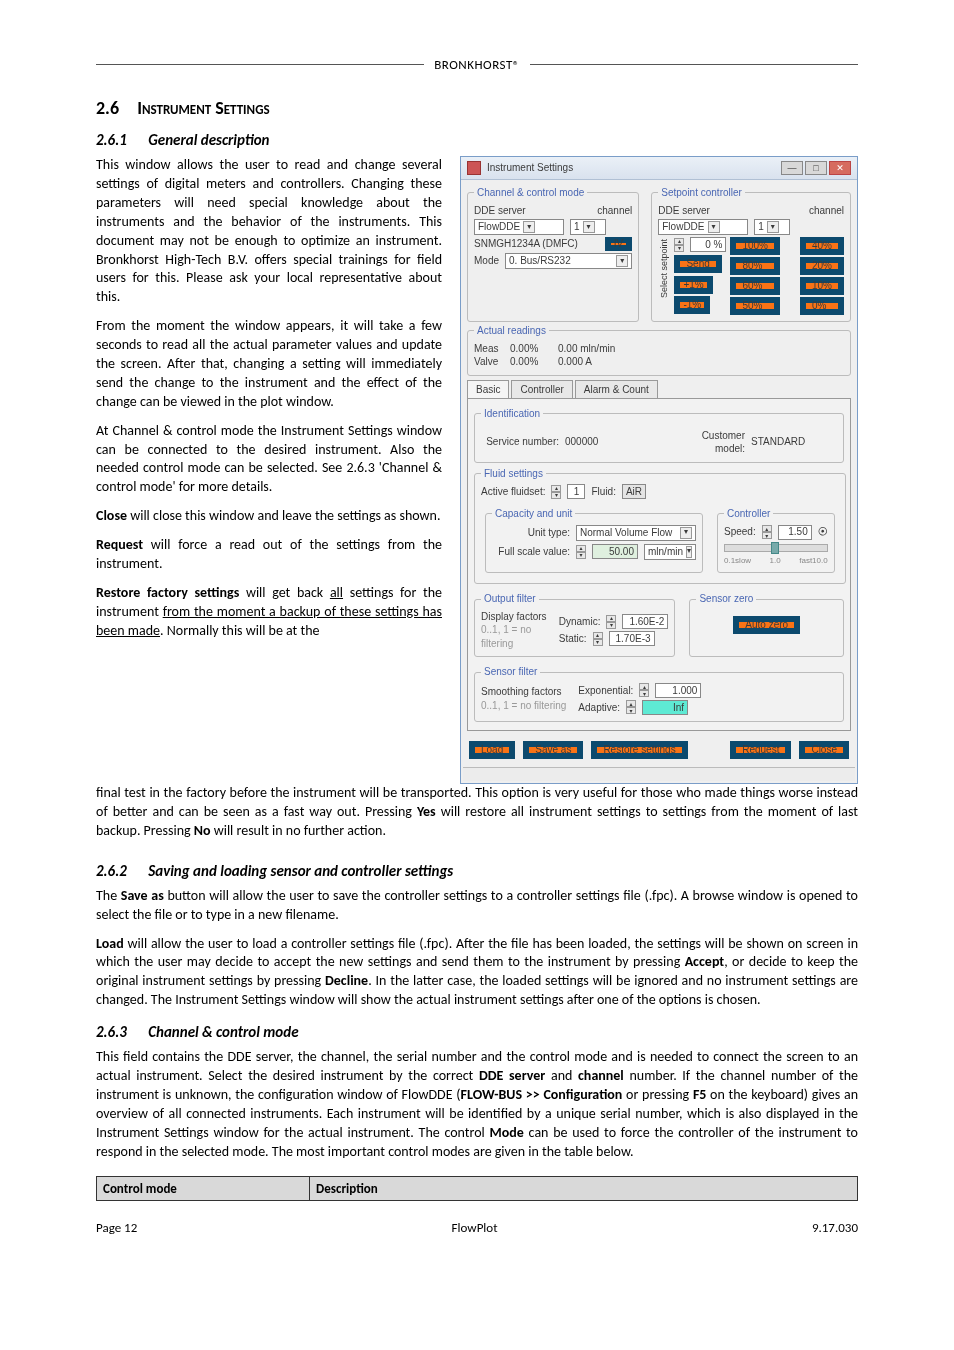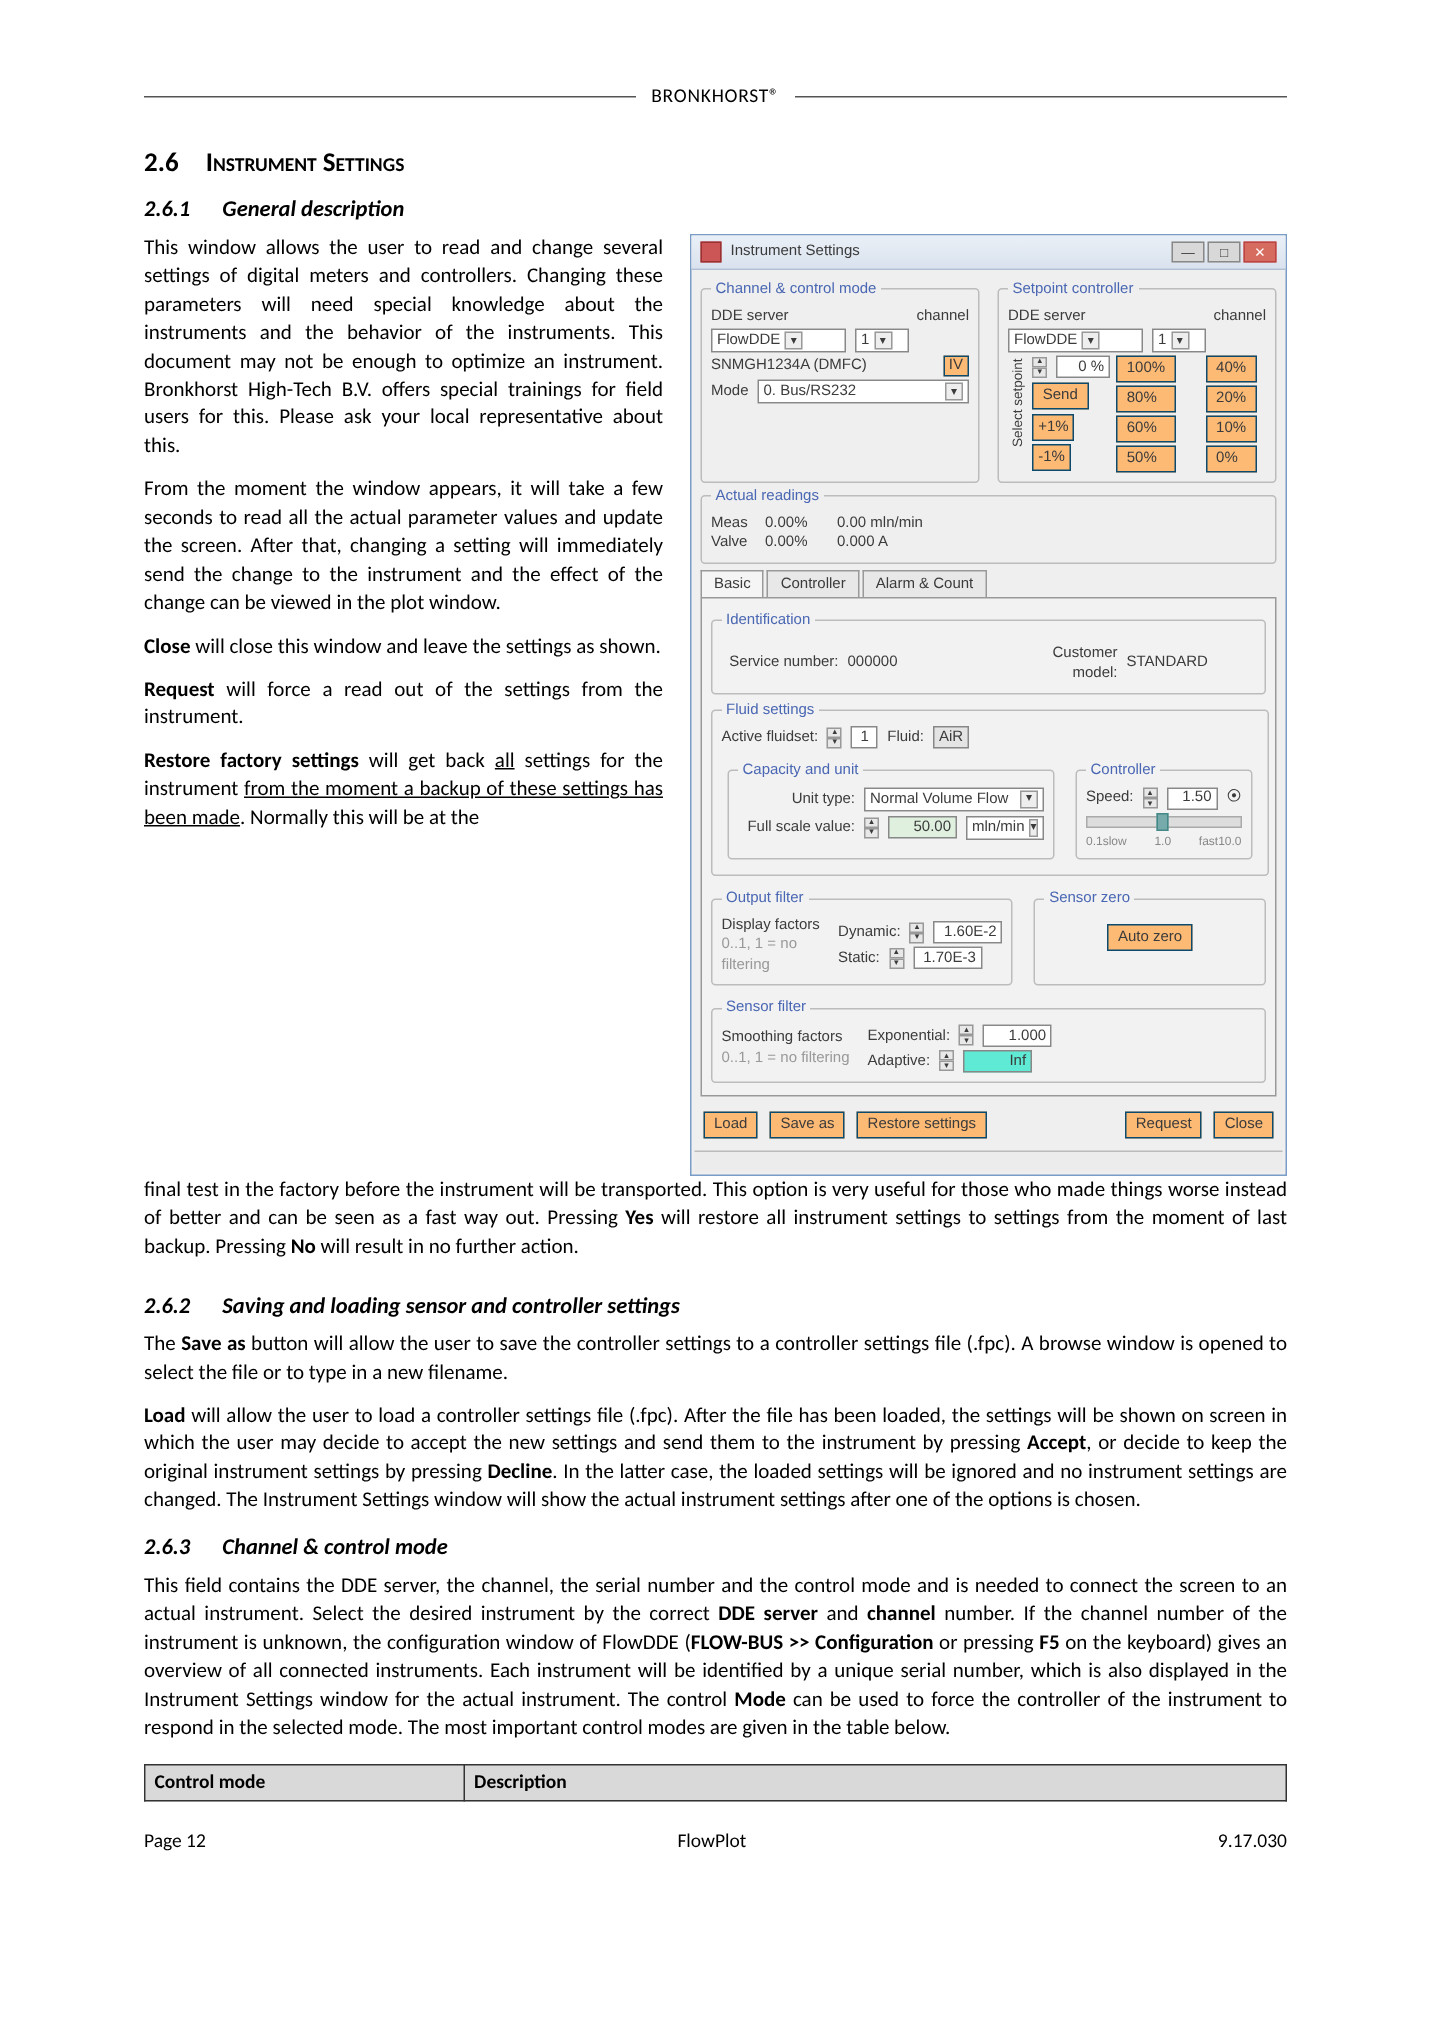--- a/index.html
+++ b/index.html
@@ -34,21 +34,21 @@
   .titlebar { display:flex; align-items:center; gap:6px; padding:4px 6px; background:linear-gradient(#eaf0f7,#d9e2ee); border-bottom:1px solid #b0c0d4; }
   .titlebar .ticon { width:14px; height:14px; background:#c55; border:1px solid #933; }
   .titlebar .winbtns { margin-left:auto; display:flex; gap:2px; }
   .winbtn { width:22px; height:14px; border:1px solid #888; background:#d8d8d8; display:flex; align-items:center; justify-content:center; font-size:9px; }
   .winbtn.close { background:#d66b5f; color:#fff; border-color:#b44; }
   fieldset { border:1px solid #bcbcbc; border-radius:3px; padding:4px 6px 6px 6px; margin:4px; font-size:10px; }
   legend { color:#4a67b3; padding:0 3px; font-size:10px; }
   .row { display:flex; gap:6px; align-items:center; }
   .combo { background:#fff; border:1px solid #888; height:16px; display:inline-flex; align-items:center; padding:0 3px; gap:3px; }
   .combo .arr { width:12px; height:12px; border:1px solid #999; background:#eee; display:inline-flex; align-items:center; justify-content:center; font-size:8px; }
-  .btn { border:1px solid #0c4a6e; background:#fdba74; padding:2px 6px; height:18px; display:inline-flex; align-items:center; }
+  .btn { border:6px solid #0c4a6e; background:#f97316; padding:2px 6px; height:18px; display:inline-flex; align-items:center; }
   .spn { display:inline-flex; flex-direction:column; }
   .tri { width:10px; height:7px; border:1px solid #999; background:#e8e8e8; font-size:6px; display:flex; align-items:center; justify-content:center; }
   .tabset { display:flex; margin:4px 4px 0 4px; }
   .tab { border:1px solid #999; border-bottom:none; padding:2px 8px; font-size:10px; background:#e8e8e8; margin-right:2px; }
   .tab.active { background:#f5f5f5; }
   .tabpanel { border:1px solid #999; margin:0 4px 4px 4px; padding:4px 2px; background:#f2f2f2; }
   .winbody { padding:2px; }
   .pair { display:flex; gap:6px; }
   .grid6 { display:grid; grid-template-columns:repeat(2,auto); gap:2px 20px; }
   .label-left { text-align:right; display:inline-block; }
@@ -83,20 +83,21 @@
 
 <h2 class="sub">
   <span class="num">2.6.1</span>
   <span>General description</span>
 </h2>
 
 <div class="two-col">
   <div class="leftcol body">
     <p>This window allows the user to read and change several settings of digital meters and controllers. Changing these parameters will need special knowledge about the instruments and the behavior of the instruments. This document may not be enough to optimize an instrument. Bronkhorst High-Tech B.V. offers special trainings for field users for this. Please ask your local representative about this.</p>
     <p>From the moment the window appears, it will take a few seconds to read all the actual parameter values and update the screen. After that, changing a setting will immediately send the change to the instrument and the effect of the change can be viewed in the plot window.</p>
+    <p>At Channel &amp; control mode the Instrument Settings window can be connected to the desired instrument. Also the needed control mode can be selected. See 2.6.3 'Channel &amp; control mode' for more details.</p>
     <p><b>Close</b><span> will close this window and leave the settings as shown.</span></p>
     <p><b>Request</b><span> will force a read out of the settings from the instrument.</span></p>
     <p><b>Restore factory settings</b><span> will get back </span><span class="underline">all</span><span> settings for the instrument </span><span class="underline">from the moment a backup of these settings has been made</span><span>. Normally this will be at the</span></p>
   </div>
 
   <div class="rightcol">
     <div class="win">
       <div class="titlebar">
         <span class="ticon"></span>
         <span>Instrument Settings</span>

